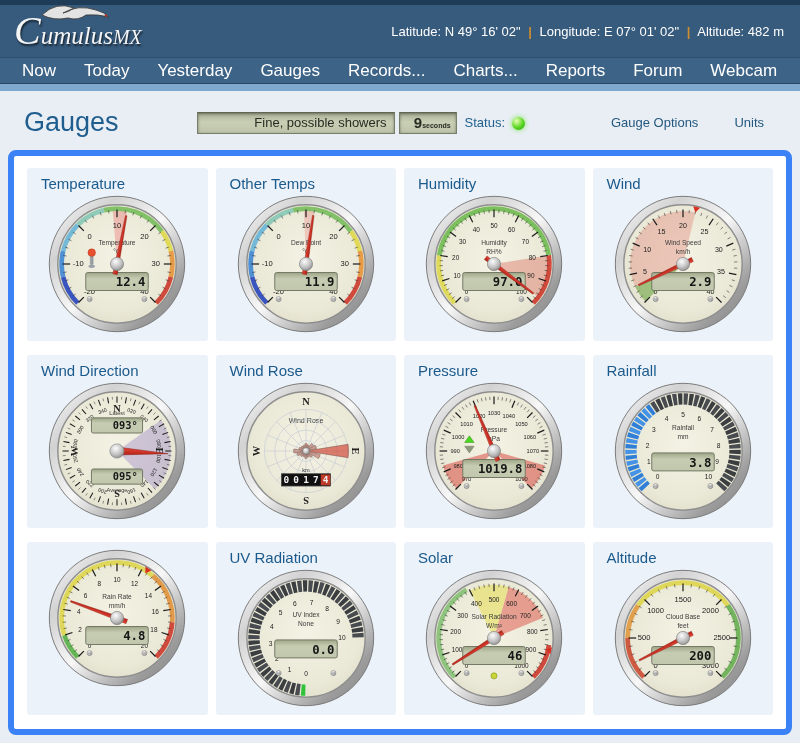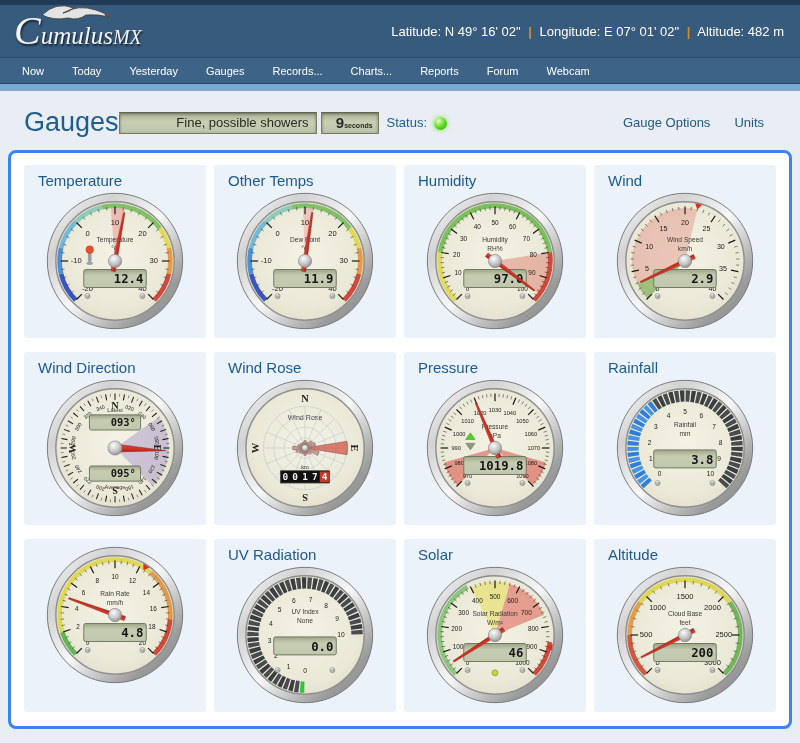--- a/index.html
+++ b/index.html
@@ -22,49 +22,49 @@
   .logo-mx  { font-size:20px; font-style:italic; }
   .logo-bird { position:absolute; left:26px; top:-12px; }
   .geo { color:#fff; font-size:13px; white-space:nowrap; }
   .geo .sep { color:#cf8c2e; font-weight:bold; padding:0 4px; }
   
   .nav {
     height:27px; background:#3d6387;
     border-top:1px solid #2d5070; border-bottom:1px solid #294763;
     display:flex; align-items:center; padding-left:8px;
   }
-  .nav-item { color:#fff; font-size:11px; padding:0 14px; cursor:pointer; text-decoration:none; }
+  .nav-item { color:#fff; font-size:17px; padding:0 14px; cursor:pointer; text-decoration:none; }
   .nav-strip { height:7px; background:#7ea8cd; }
   
   .titlebar { display:flex; align-items:center; padding:16px 22px 12px 24px; }
   .page-title { font-size:27px; color:#1f5d8f; }
-  .forecast-group { display:flex; align-items:center; }
+  .forecast-group { display:flex; align-items:center; margin-left:78px; }
   .lcd {
     background:linear-gradient(#a9b195,#c9cfb5 45%,#bec4a9);
     border:1px solid #787e6a; border-top-color:#62685four;
     border-top-color:#606652;
     box-shadow:inset 0 1px 3px rgba(0,0,0,.4);
     color:#272b22;
   }
   .forecast-lcd { width:198px; height:22px; font-size:13px; text-align:right; padding:2px 7px 0 4px; }
   .timer-lcd { width:58px; height:22px; margin-left:4px; text-align:right; padding:1px 5px 0 3px; }
   .timer-value { font-size:15px; font-weight:bold; }
   .timer-unit  { font-size:7px; font-weight:bold; }
   .status-wrap { display:flex; align-items:flex-end; margin-left:8px; }
   .status-label { font-size:13px; color:#20618f; margin-right:7px; }
   .status-led {
     width:13px; height:13px; border-radius:50%;
     background:radial-gradient(circle at 35% 30%, #e7ffb2, #55d51f 55%, #2f9e13);
     box-shadow:0 0 5px rgba(110,230,60,.9);
   }
-  .header-links { margin-left:auto; display:flex; gap:24px; padding-right:14px; }
+  .header-links { margin-left:auto; display:flex; gap:36px; padding-right:14px; }
   .header-link { color:#24587e; font-size:13px; text-decoration:none; cursor:pointer; }
   
   .panel {
-    margin:0 8px; background:#ffffff; border:3px solid #3b82f6; border-radius:8px;
+    margin:0 8px; background:#ffffff; border:6px solid #3b82f6; border-radius:8px;
     padding:12px 13px 14px;
     display:grid; grid-template-columns:repeat(4,1fr); gap:14px 8px;
   }
   .tile { background:#ecf2f9; border-radius:3px; padding:5px 6px 6px; }
   .tile-title { color:#1b5a8c; font-size:15px; margin:2px 0 1px 8px; }
   .gauge { display:block; margin:0 auto; }
   .defs-holder { position:absolute; width:0; height:0; }
 </style>
 </head>
 <body>

